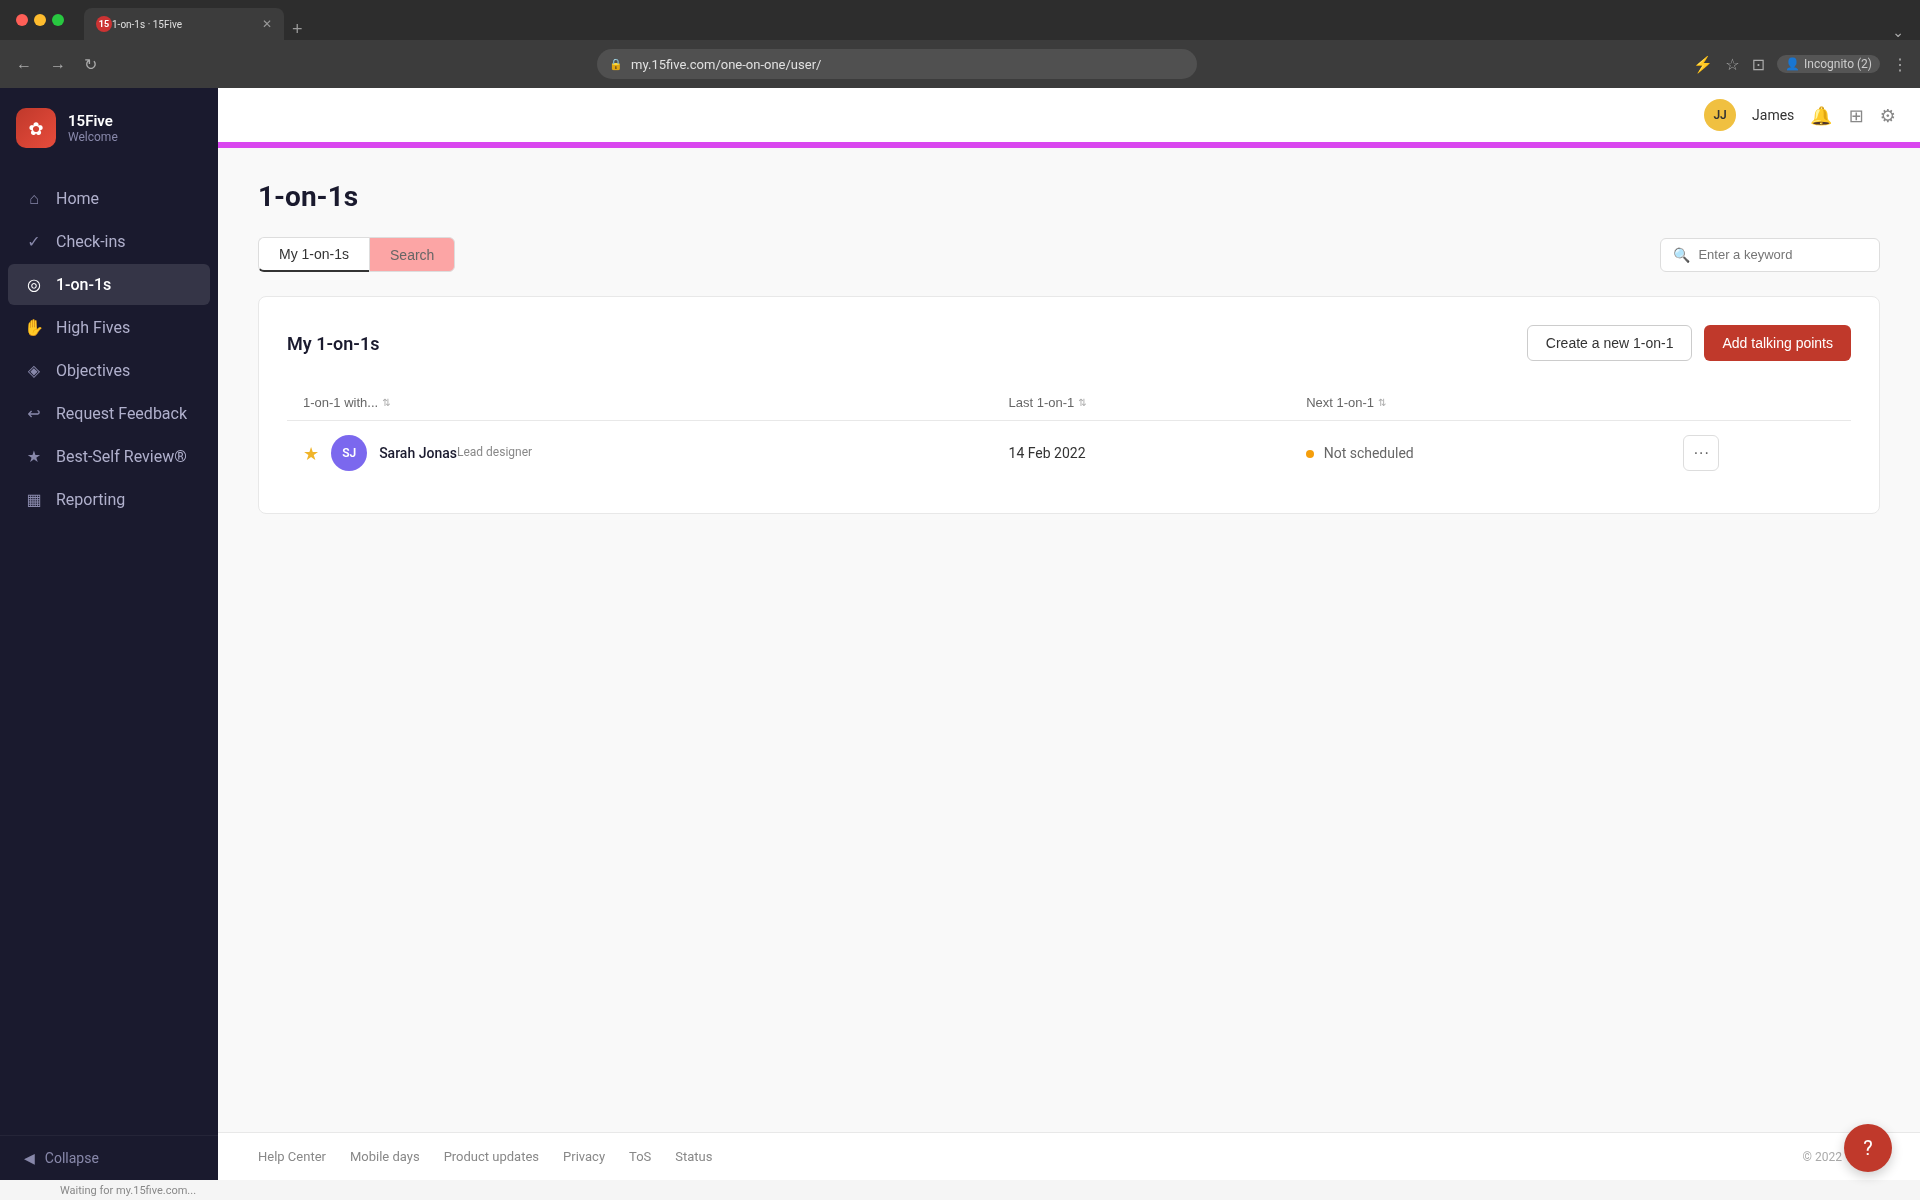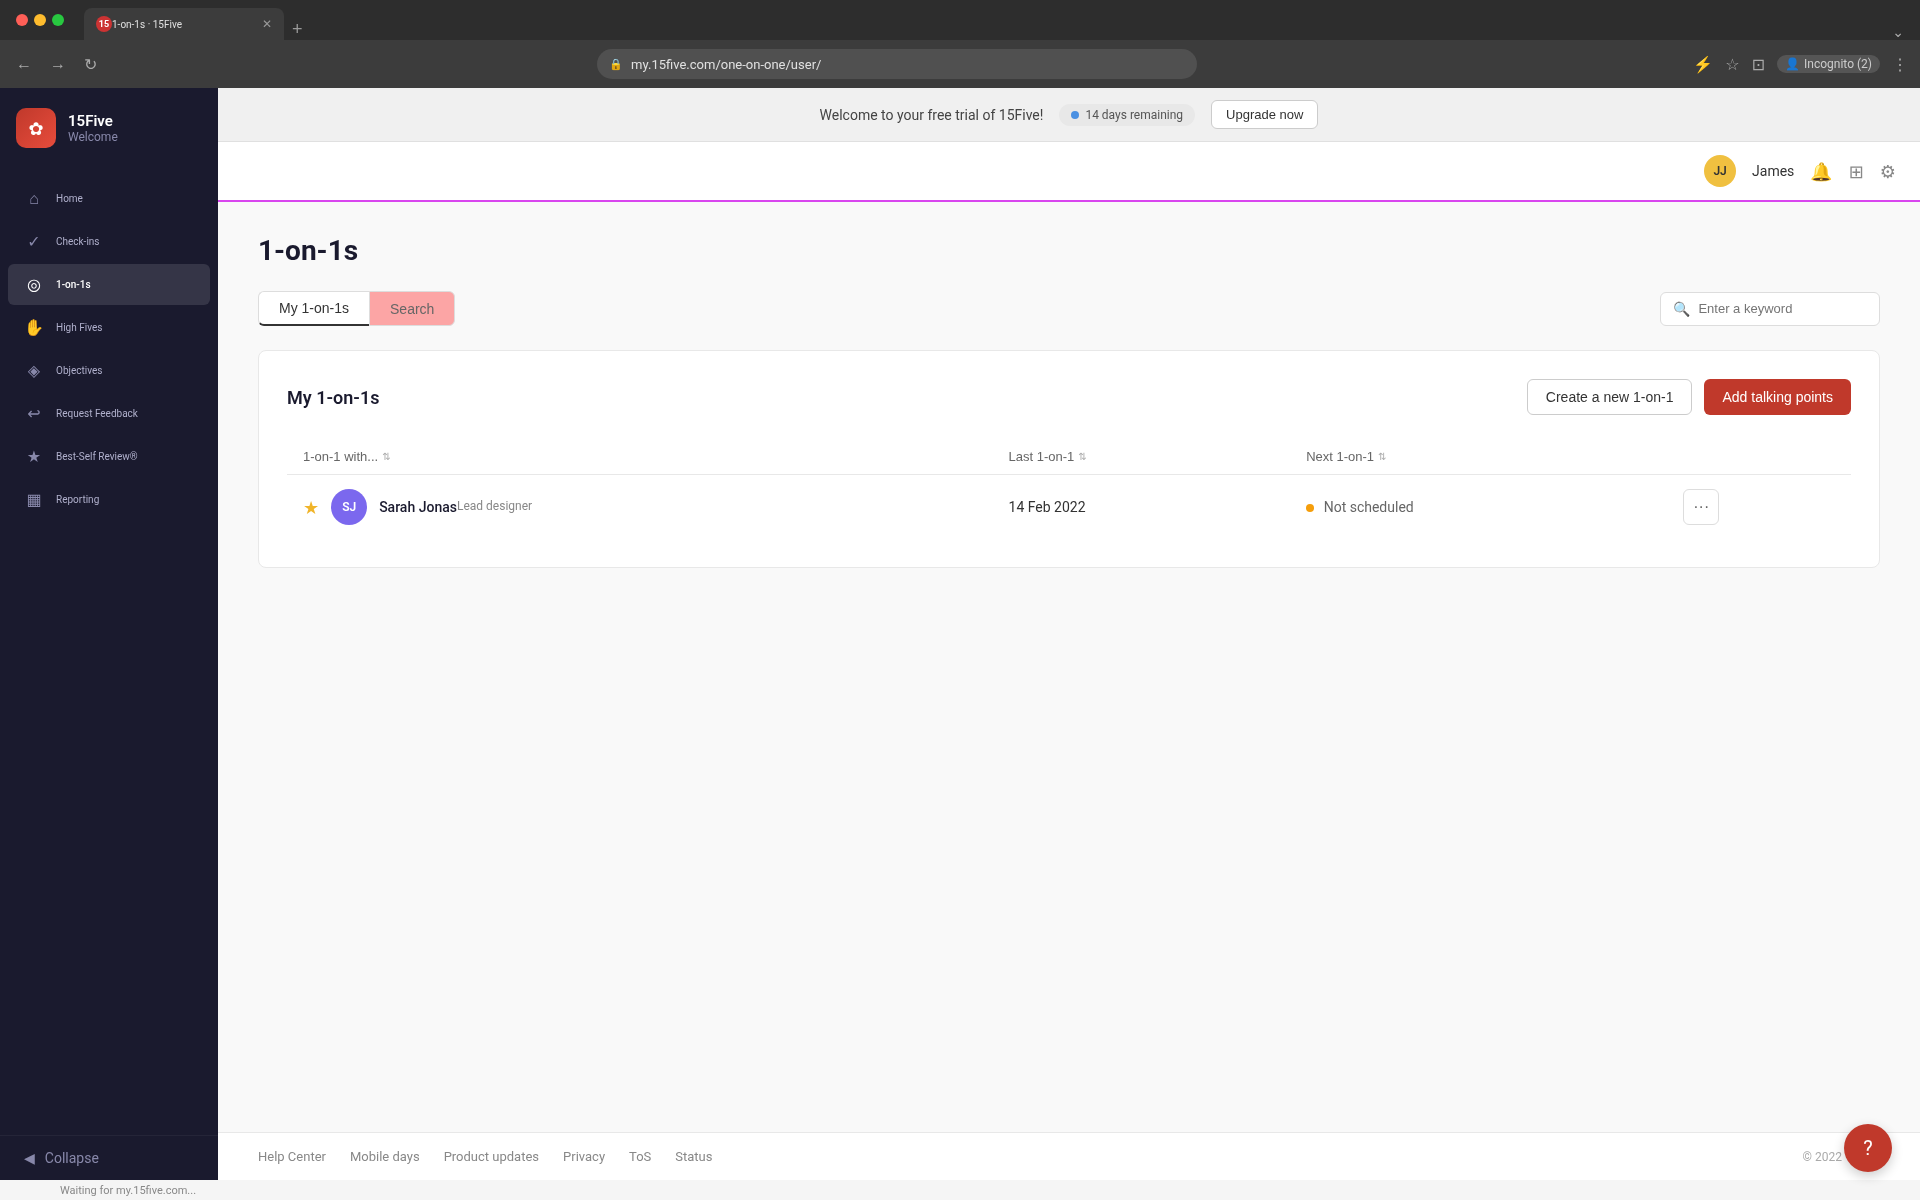--- a/index.html
+++ b/index.html
@@ -37,37 +37,37 @@
     .brand-logo { width: 40px; height: 40px; border-radius: 10px; background: linear-gradient(135deg, #c0392b, #e74c3c); display: flex; align-items: center; justify-content: center; color: white; font-size: 18px; }
     .brand-text { display: flex; flex-direction: column; }
     .brand-name { font-size: 15px; font-weight: 600; color: white; }
     .brand-sub { font-size: 12px; color: #8888aa; }
 
     .nav-items { flex: 1; padding: 8px 0; }
     .nav-item { display: flex; align-items: center; gap: 12px; padding: 11px 16px; cursor: pointer; border-radius: 6px; margin: 2px 8px; transition: background 0.15s; }
     .nav-item.active { background: rgba(255,255,255,0.12); }
     .nav-icon { font-size: 16px; color: #8888aa; width: 20px; text-align: center; }
     .nav-item.active .nav-icon { color: #fff; }
-    .nav-label { font-size: 10px; color: #b0b0cc; }
+    .nav-label { font-size: 16px; color: #b0b0cc; }
     .nav-item.active .nav-label { color: white; font-weight: 500; }
 
     .sidebar-collapse { display: flex; align-items: center; gap: 10px; padding: 14px 24px; cursor: pointer; color: #8888aa; font-size: 14px; border-top: 1px solid rgba(255,255,255,0.05); }
 
     
     .main-content { flex: 1; display: flex; flex-direction: column; background: #f9f9f9; overflow-y: auto; }
 
     
     .trial-banner { background: #f0f0f0; border-bottom: 1px solid #e0e0e0; padding: 12px 24px; display: flex; align-items: center; justify-content: center; gap: 16px; }
     .trial-text { font-size: 14px; color: #444; }
     .trial-badge { display: flex; align-items: center; gap: 6px; background: #e8e8e8; border-radius: 20px; padding: 4px 12px; font-size: 12px; color: #555; }
     .trial-badge-dot { width: 8px; height: 8px; border-radius: 50%; background: #4a90e2; }
     .upgrade-btn { background: white; border: 1px solid #ccc; border-radius: 6px; padding: 6px 14px; font-size: 13px; color: #333; cursor: pointer; }
 
     
-    .top-header { background: white; border-bottom: 2px solid #d946ef; padding: 0 24px; height: 60px; display: flex; align-items: center; justify-content: flex-end; gap: 16px; }
+    .top-header { background: white; border-bottom: 6px solid #d946ef; padding: 0 24px; height: 60px; display: flex; align-items: center; justify-content: flex-end; gap: 16px; }
     .user-avatar-small { width: 32px; height: 32px; border-radius: 50%; background: #f0c040; display: flex; align-items: center; justify-content: center; font-size: 12px; font-weight: 600; color: #333; }
     .user-name { font-size: 14px; color: #333; }
     .header-icon { color: #888; font-size: 18px; cursor: pointer; }
 
     
     .page-content { padding: 32px 40px; flex: 1; }
     .page-title { font-size: 28px; font-weight: 700; color: #1a1a2e; margin-bottom: 24px; }
 
     
     .tabs-row { display: flex; align-items: center; justify-content: space-between; margin-bottom: 24px; }
@@ -215,28 +215,20 @@
     </nav>
 
     <div class="sidebar-collapse">
       <span>◀</span>
       <span>Collapse</span>
     </div>
   </div>
 
   <div class="main-content">
 
-    <div class="trial-banner">
-      <span class="trial-text">Welcome to your free trial of 15Five!</span>
-      <div class="trial-badge">
-        <div class="trial-badge-dot"></div>
-        <span>14 days remaining</span>
-      </div>
-      <button class="upgrade-btn">Upgrade now</button>
-    </div>
 
     <div class="top-header">
       <div style="flex:1"></div>
       <div class="user-avatar-small">
         <span>JJ</span>
       </div>
       <span class="user-name">James</span>
       <span class="header-icon">🔔</span>
       <span class="header-icon">⊞</span>
       <span class="header-icon">⚙</span>

